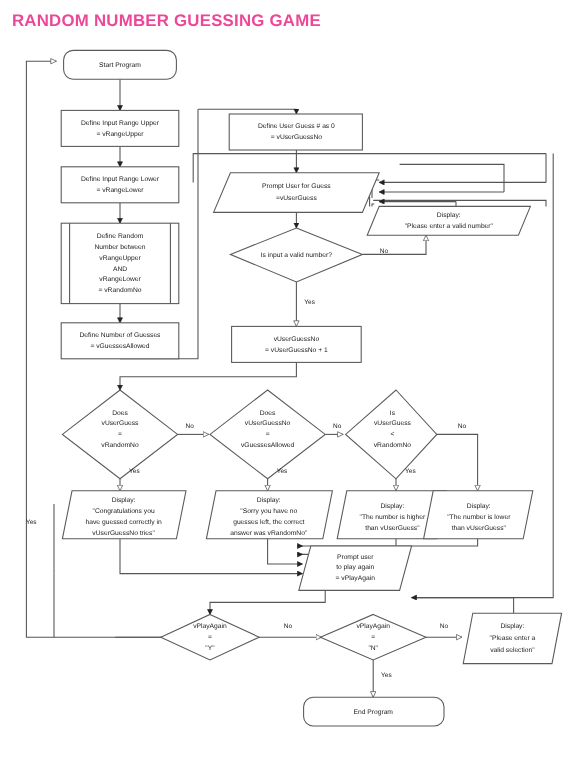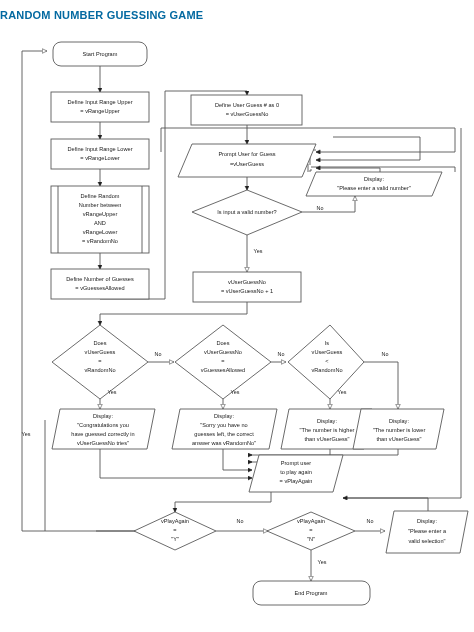--- a/index.html
+++ b/index.html
@@ -9,26 +9,26 @@
   }
   body {
     width: 474px;
     height: 632px;
     font-family: "Liberation Sans", sans-serif;
     overflow: hidden;
     position: relative;
   }
   #page-title {
     position: absolute;
-    left: 0;
+    left: 10px;
     top: 9px;
-    font-size: 11px;
+    font-size: 14px;
     font-weight: bold;
     letter-spacing: 0.2px;
-    color: #0369a1;
+    color: #ec4899;
     white-space: nowrap;
   }
   #flow-canvas {
     position: absolute;
     left: 0;
     top: 0;
   }
   .shape-outline {
     fill: #ffffff;
     stroke: #5a5a5a;

